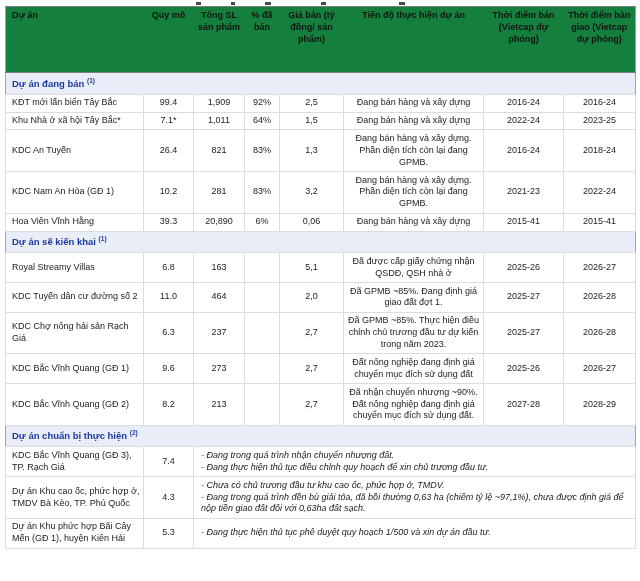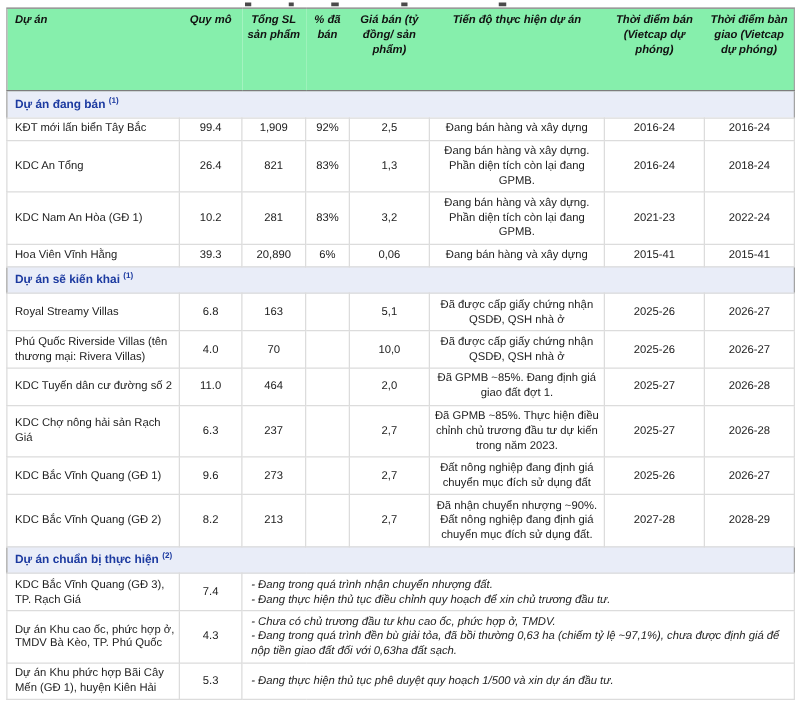--- a/index.html
+++ b/index.html
@@ -23,30 +23,29 @@
   }
 
   table {
     border-collapse: collapse;
     table-layout: fixed;
     width: 630px;
     margin-left: 5px;
     border: 1px solid #a3a3a3;
   }
   thead th {
-    background: #86efac;
+    background: #15803d;
     border-top: 1px solid #7d7d7d;
     border-bottom: 1px solid #7d7d7d;
     font-size: 9px; font-weight: 700; color: #111;
     padding: 3px 2px 4px;
     height: 66px;
     vertical-align: top;
     text-align: center;
     line-height: 1.32;
-    font-style: italic;
   }
   thead th.c-name { text-align: left; padding-left: 6px; }
 
   td {
     border: 1px solid #dcdcdc;
     font-size: 9px; color: #1c1c1c;
     padding: 2.5px 3px;
     text-align: center;
     vertical-align: middle;
     line-height: 1.32;
@@ -103,21 +102,31 @@
           <td class="c-name">KĐT mới lấn biển Tây Bắc</td>
           <td>99.4</td>
           <td>1,909</td>
           <td>92%</td>
           <td>2,5</td>
           <td>Đang bán hàng và xây dựng</td>
           <td>2016-24</td>
           <td>2016-24</td>
         </tr>
         <tr>
-          <td class="c-name">KDC An Tổng</td>
+          <td class="c-name">Khu Nhà ở xã hội Tây Bắc*</td>
+          <td>7.1*</td>
+          <td>1,011</td>
+          <td>64%</td>
+          <td>1,5</td>
+          <td>Đang bán hàng và xây dựng</td>
+          <td>2022-24</td>
+          <td>2023-25</td>
+        </tr>
+        <tr>
+          <td class="c-name">KDC An Tuyến</td>
           <td>26.4</td>
           <td>821</td>
           <td>83%</td>
           <td>1,3</td>
           <td>Đang bán hàng và xây dựng. Phần diện tích còn lại đang GPMB.</td>
           <td>2016-24</td>
           <td>2018-24</td>
         </tr>
         <tr>
           <td class="c-name">KDC Nam An Hòa (GĐ 1)</td>
@@ -146,30 +155,20 @@
           <td class="c-name">Royal Streamy Villas</td>
           <td>6.8</td>
           <td>163</td>
           <td></td>
           <td>5,1</td>
           <td>Đã được cấp giấy chứng nhận QSDĐ, QSH nhà ở</td>
           <td>2025-26</td>
           <td>2026-27</td>
         </tr>
         <tr>
-          <td class="c-name">Phú Quốc Riverside Villas (tên thương mại: Rivera Villas)</td>
-          <td>4.0</td>
-          <td>70</td>
-          <td></td>
-          <td>10,0</td>
-          <td>Đã được cấp giấy chứng nhận QSDĐ, QSH nhà ở</td>
-          <td>2025-26</td>
-          <td>2026-27</td>
-        </tr>
-        <tr>
           <td class="c-name">KDC Tuyến dân cư đường số 2</td>
           <td>11.0</td>
           <td>464</td>
           <td></td>
           <td>2,0</td>
           <td>Đã GPMB ~85%. Đang định giá giao đất đợt 1.</td>
           <td>2025-27</td>
           <td>2026-28</td>
         </tr>
         <tr>

